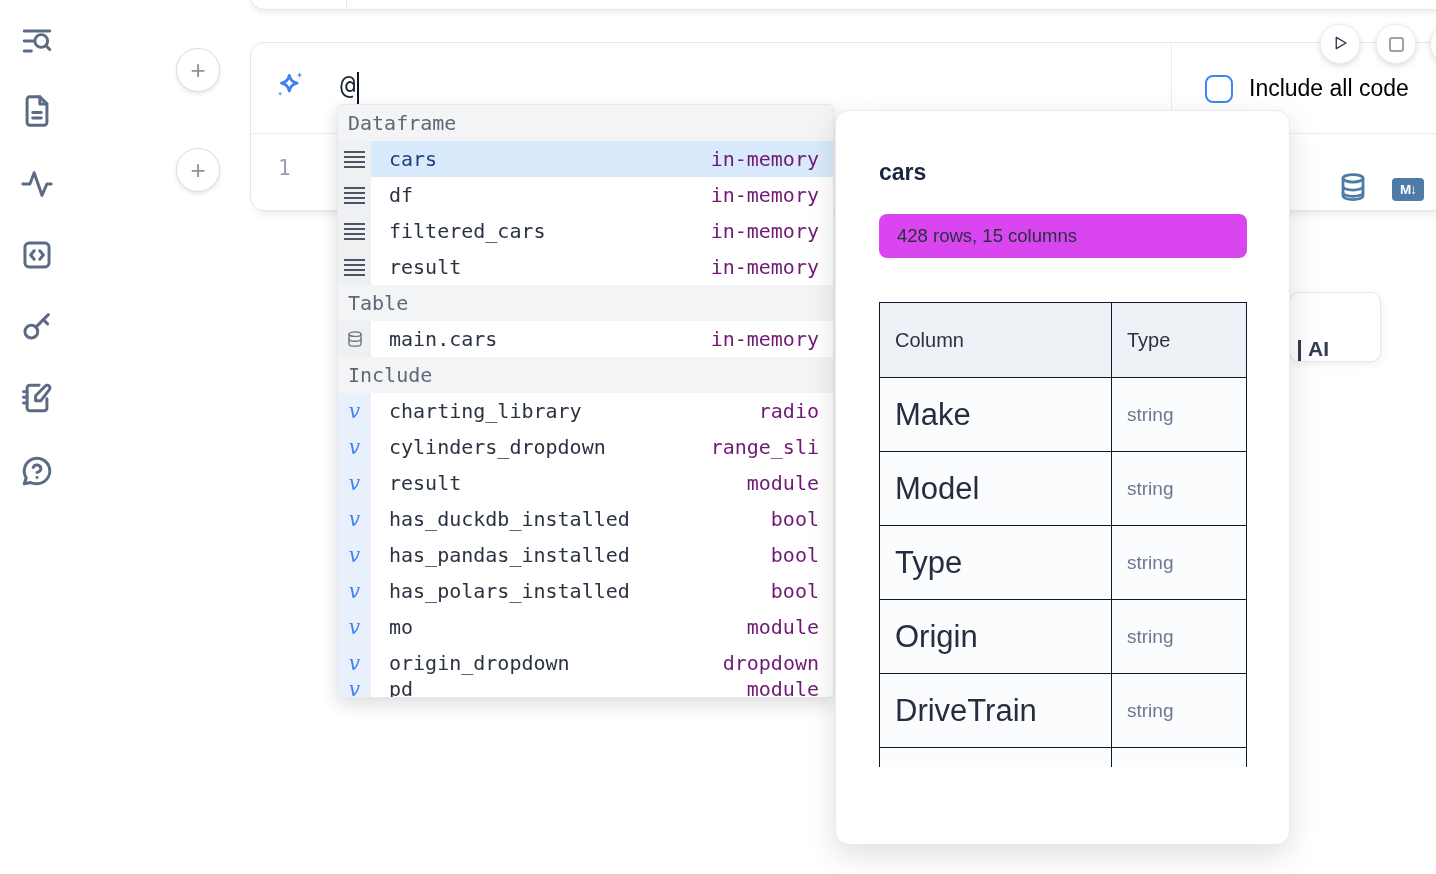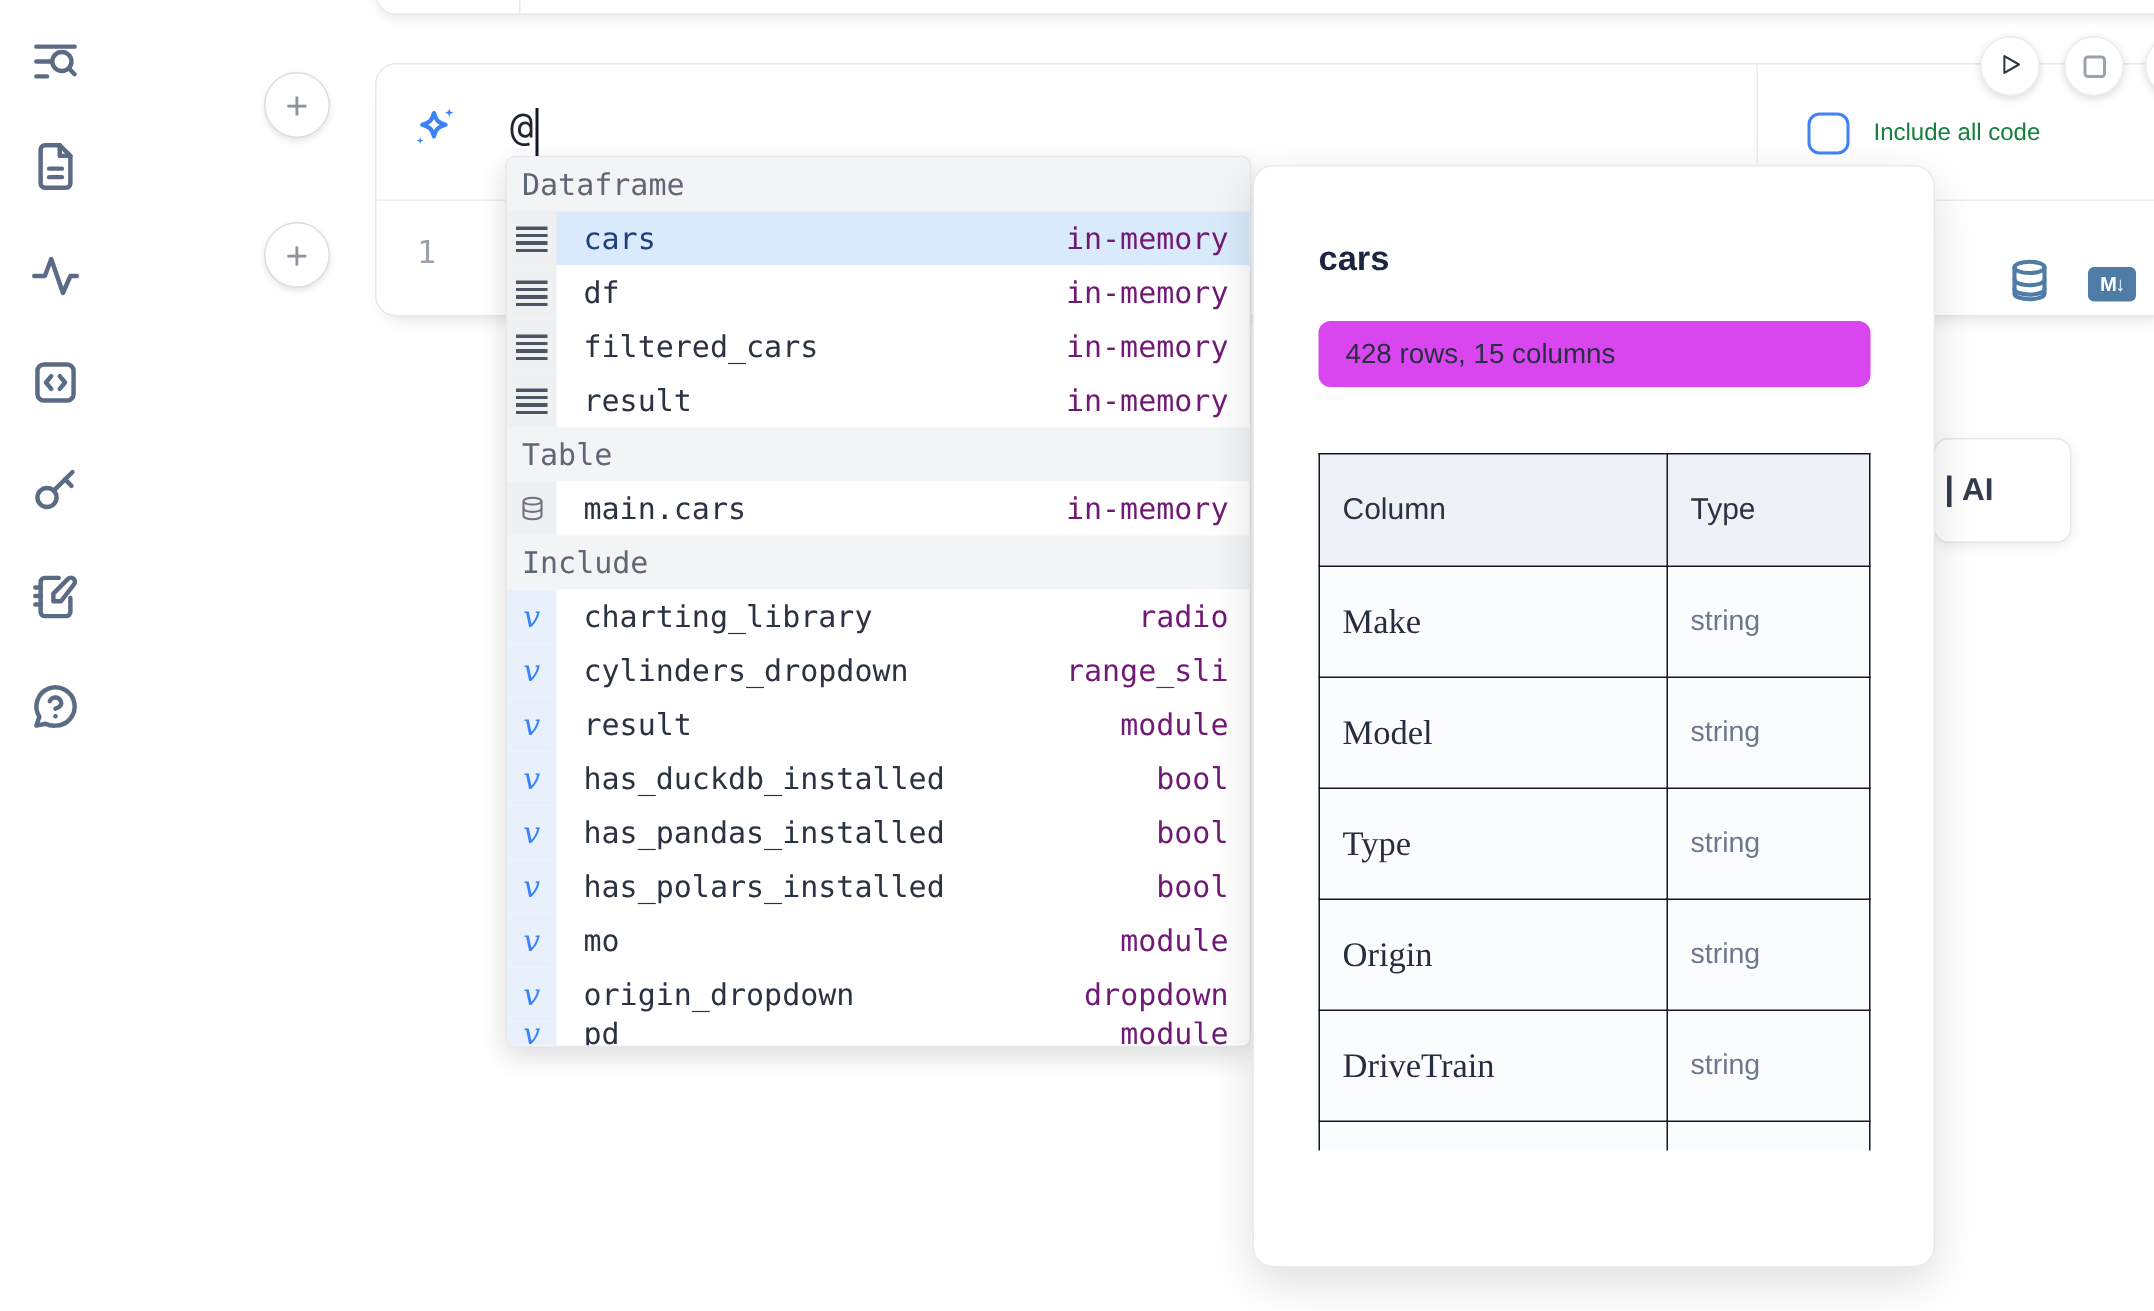--- a/index.html
+++ b/index.html
@@ -36,21 +36,21 @@
   .sparkle svg{ width:34px; height:34px; stroke:#3b82f6; stroke-width:2; fill:none;
                 stroke-linecap:round; stroke-linejoin:round; }
   .sparkle .fillpart{ fill:#3b82f6; stroke:none; }
   .prompt-text{ margin-left:33px; font-family:"DejaVu Sans Mono",monospace; font-size:26px;
                 color:#1f2633; }
   .caret{ display:inline-block; width:2.5px; height:34px; background:#111827;
           vertical-align:middle; margin-left:1px; }
   .prompt-divider{ position:absolute; left:920px; top:0; width:1px; height:91px; background:#ececef; }
   .include-wrap{ position:absolute; left:954px; top:0; height:91px; display:flex; align-items:center; gap:16px; }
   .checkbox{ width:28px; height:28px; border:2px solid #3f83f6; border-radius:8px; background:#fff; cursor:pointer; }
-  .include-label{ font-size:16px; color:#15803d; }
+  .include-label{ font-size:23px; color:#000000; }
 
   .code-row{ position:relative; height:76px; }
   .line-no{ position:absolute; left:27px; top:22px; font-family:"DejaVu Sans Mono",monospace;
             font-size:21px; color:#9ba1ac; }
   .db-btn{ position:absolute; left:1087px; top:38px; width:30px; height:30px; cursor:pointer; background:none; border:none; }
   .db-btn svg{ width:30px; height:30px; stroke:#4e7ca6; stroke-width:2.2; fill:none; stroke-linecap:round; }
   .md-badge{ position:absolute; left:1141px; top:44px; width:32px; height:23px; background:#4e7ca6;
              border-radius:4px; color:#fff; font-size:13.5px; font-weight:bold; display:flex;
              align-items:center; justify-content:center; letter-spacing:-1px; cursor:pointer; border:none;
              font-family:"Liberation Sans",sans-serif; }
@@ -59,21 +59,21 @@
   .circ-btn{ position:absolute; top:24px; width:40px; height:40px; border-radius:50%; background:#fff;
              border:1px solid #ededf0; box-shadow:0 2px 6px rgba(0,0,0,.14); display:flex;
              align-items:center; justify-content:center; cursor:pointer; z-index:30; }
   .run-btn{ left:1320px; } .stop-btn{ left:1376px; } .extra-btn{ left:1430px; }
   .run-btn svg{ width:18px; height:18px; stroke:#2b3444; stroke-width:1.8; fill:none; stroke-linejoin:round; }
   .stop-sq{ width:15px; height:15px; border:2px solid #9aa3ad; border-radius:3px; }
 
   
   .ai-card{ position:absolute; left:1289px; top:292px; width:92px; height:70px; background:#fff;
             border:1px solid #e8e8ec; border-radius:10px; box-shadow:0 2px 8px rgba(0,0,0,.08);
-            z-index:45; display:flex; align-items:center; padding-left:8px; cursor:pointer; }
+            z-index:45; display:flex; align-items:flex-end; padding-left:8px; cursor:pointer; }
   .ai-bar{ width:3px; height:21px; background:#333c4e; margin-right:7px; }
   .ai-label{ font-size:21px; font-weight:bold; color:#333c4e; }
 
   
   .dropdown{ position:absolute; left:337px; top:104px; width:497px; z-index:40; background:#fff;
              border:1px solid #e8e8ec; border-radius:6px; overflow:hidden;
              box-shadow:0 6px 18px rgba(0,0,0,.14);
              font-family:"DejaVu Sans Mono",monospace; font-size:20px; }
   .ac-header{ height:36px; line-height:36px; padding-left:10px; background:#f3f4f6; color:#5d6775; }
   .ac-row{ height:36px; display:flex; align-items:center; cursor:pointer; background:#fff; }
@@ -96,21 +96,21 @@
             z-index:50; padding:48px 0 0 43px; overflow:hidden; }
   .pv-title{ font-size:23px; font-weight:bold; color:#1c2540; }
   .pv-source{ margin-top:18px; font-size:18px; color:#6d7d95; }
   .pv-pill{ margin-top:28px; width:368px; height:44px; background:#d946ef; border-radius:8px;
             display:flex; align-items:center; padding-left:18px; font-size:18.5px; color:#263040; }
   .pv-table{ margin-top:44px; width:368px; border-collapse:collapse; }
   .pv-table th, .pv-table td{ border:1px solid #0f172a; text-align:left; padding-left:15px; }
   .pv-table th{ height:75px; background:#eef2f7; font-size:20px; color:#2a3342; font-weight:normal;
                 font-family:"Liberation Sans",sans-serif; }
   .pv-table td{ height:74px; background:#fbfcfe; }
-  .pv-table td.cname{ font-family:Liberation Serif, serif; font-size:23px; color:#252e3e; }
+  .pv-table td.cname{ font-family:Liberation Sans, sans-serif; font-size:31px; color:#252e3e; }
   .pv-table td.ctype{ font-size:19px; color:#6b7890; }
   .pv-table tr.partial td{ height:19px; border-bottom:none; }
   .pv-table th.tcol, .pv-table td.tcol2{ width:135px; }
 </style>
 </head>
 <body>
 
 <div class="stage">
 
   <aside class="sidebar">

